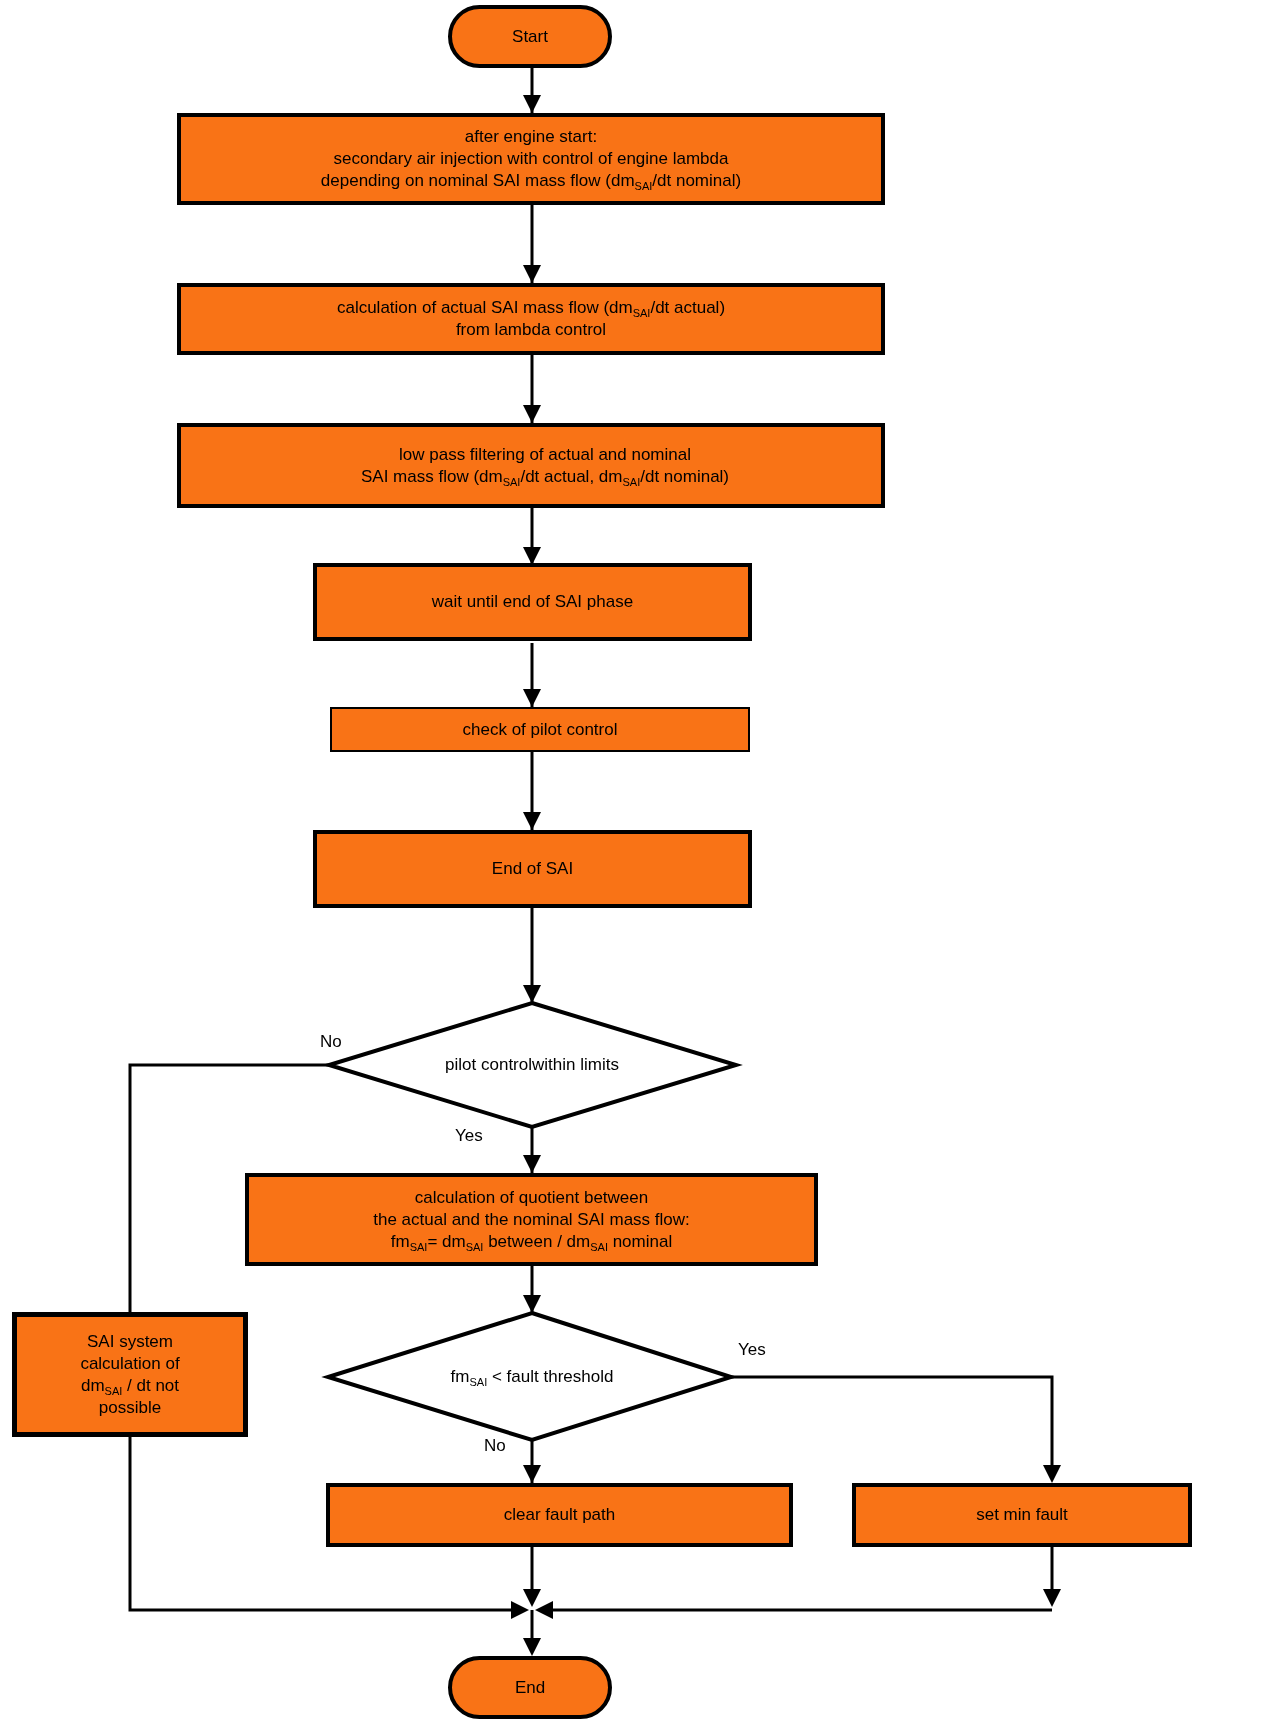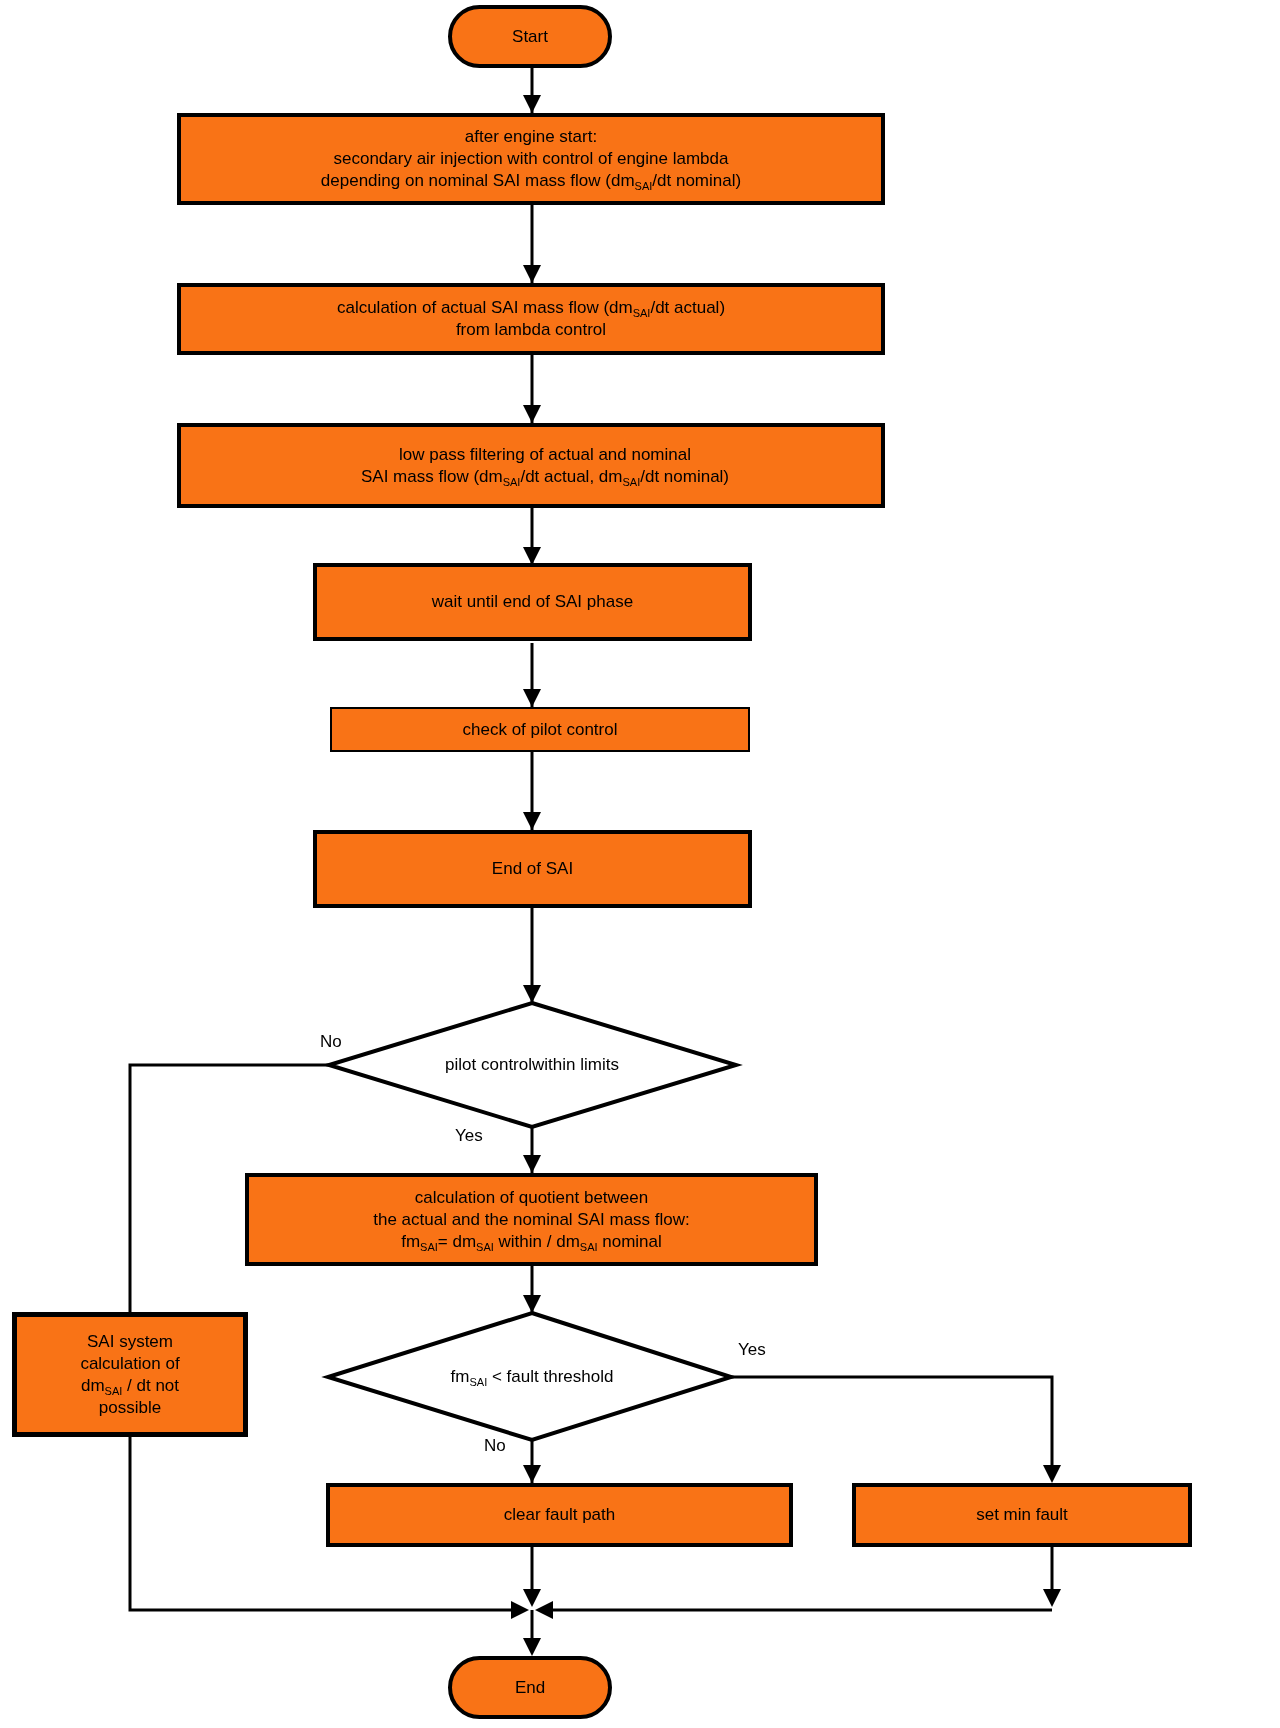--- a/index.html
+++ b/index.html
@@ -101,21 +101,21 @@
     <span class="ln">check of pilot control</span>
   </div>
 
   <div class="node" style="left:313px;top:830px;width:439px;height:78px;">
     <span class="ln">End of SAI</span>
   </div>
 
   <div class="node" style="left:245px;top:1173px;width:573px;height:93px;">
     <div class="ln"><span>calculation of quotient between</span></div>
     <div class="ln"><span>the actual and the nominal SAI mass flow:</span></div>
-    <div class="ln"><span>fm</span><sub>SAI</sub><span>= dm</span><sub>SAI</sub><span> within / dm</span><sub>SAI</sub><span> nominal</span></div>
+    <div class="ln"><span>fm</span><sub>SAI</sub><span>= dm</span><sub>SAI</sub><span> between / dm</span><sub>SAI</sub><span> nominal</span></div>
   </div>
 
   <div class="node thick" style="left:12px;top:1312px;width:236px;height:125px;">
     <div class="ln"><span>SAI system</span></div>
     <div class="ln"><span>calculation of</span></div>
     <div class="ln"><span>dm</span><sub>SAI</sub><span> / dt not</span></div>
     <div class="ln"><span>possible</span></div>
   </div>
 
   <div class="node" style="left:326px;top:1483px;width:467px;height:64px;justify-content:center;">

